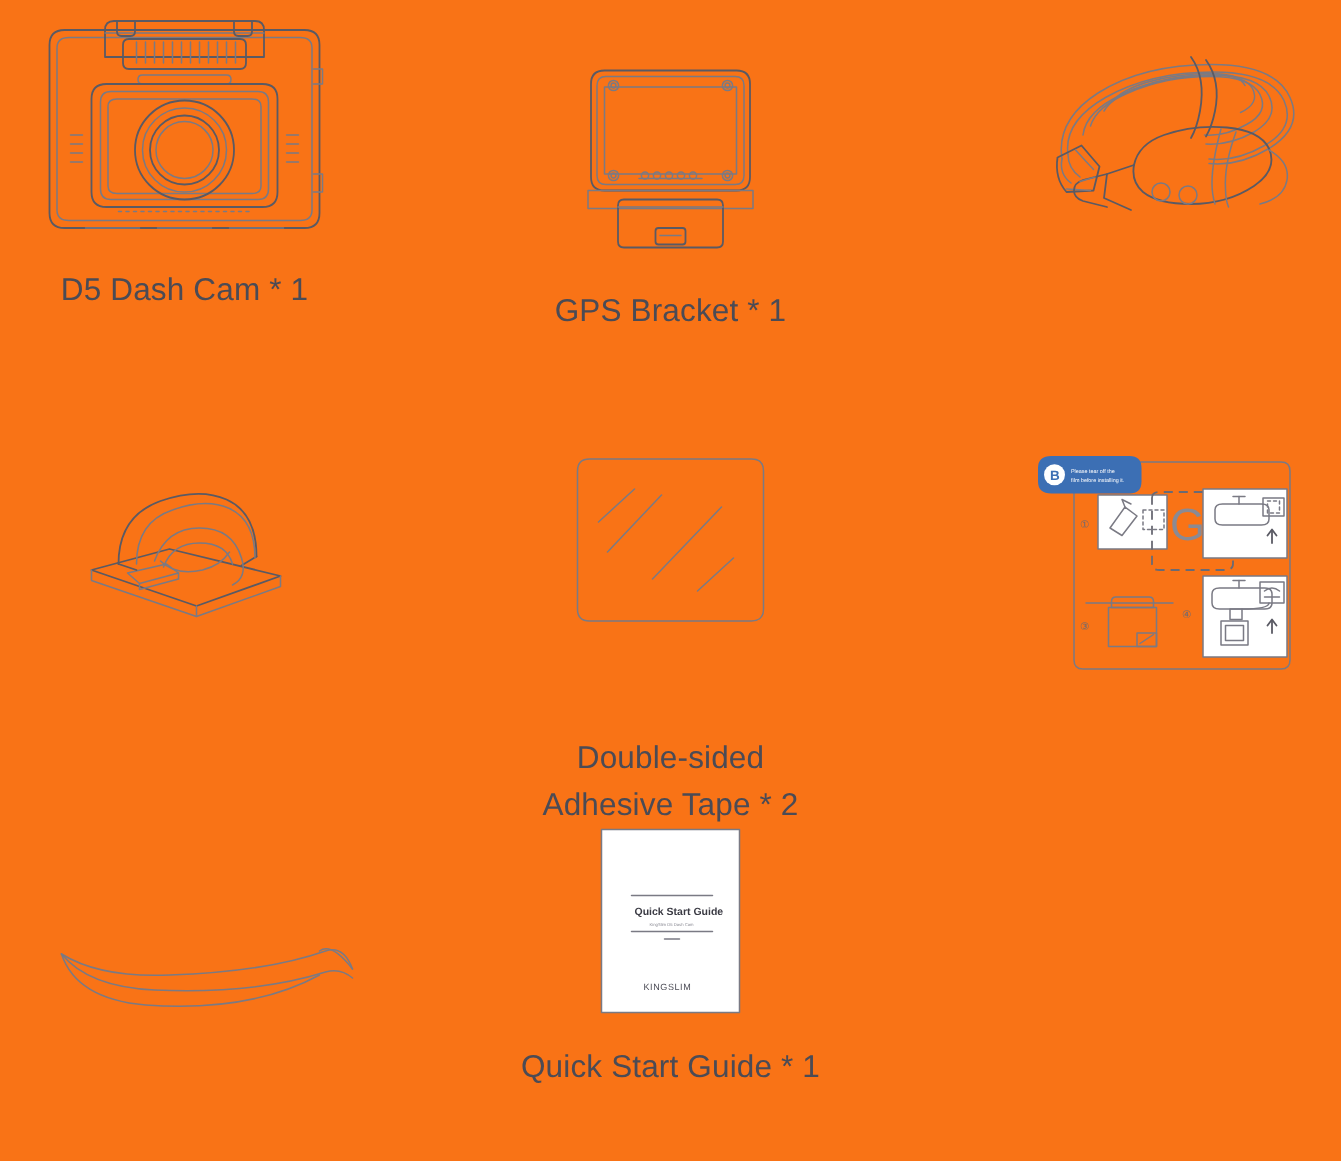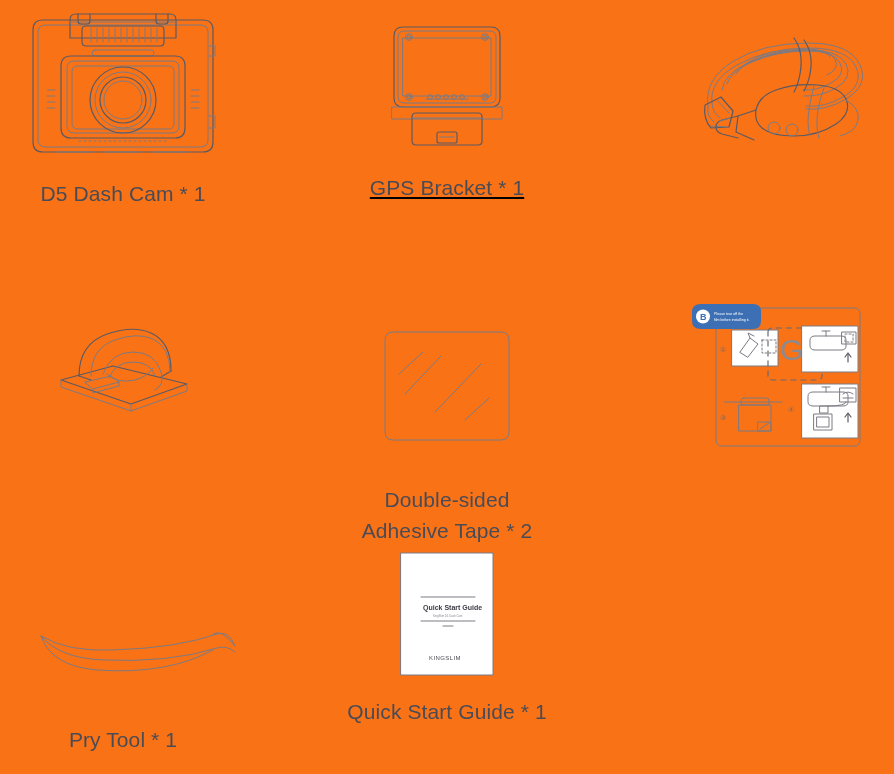--- a/index.html
+++ b/index.html
@@ -116,21 +116,21 @@
         </g>
 
         <path class="ln-thin" d="M34 144 h36"></path>
         <path class="ln-thin" d="M82 144 h36"></path>
         <path class="ln-thin" d="M130 144 h36"></path>
       </svg>
     </div>
     <div class="item-label">D5 Dash Cam * 1</div>
   </div>
 
-  <div class="item-cell" style="left:324px; top:0; width:246px;text-decoration:underline;">
+  <div class="item-cell" style="left:324px; top:20px; width:246px;">
     <div class="item-figure" style="height:172px;">
       <svg width="130" height="160" viewBox="0 0 130 160" aria-hidden="true">
 
         <path class="ln" d="M12 30 q0 -9 9 -9 h88 q9 0 9 9 v62 q0 9 -9 9 h-88 q-9 0 -9 -9 z"></path>
         <path class="ln-thin" d="M16 31 q0 -6 6 -6 h86 q6 0 6 6 v60 q0 6 -6 6 h-86 q-6 0 -6 -6 z"></path>
 
         <path class="ln-thin" d="M21 32 h88 v58 h-88 z"></path>
 
         <circle class="ln-thin" cx="27" cy="31" r="3.4"></circle>
           <circle class="ln-thin" cx="27" cy="31" r="1.6"></circle>
@@ -218,21 +218,21 @@
         <path class="ln-thin" d="M48 64 q0 -28 24 -36 q22 -8 38 -1 q17 8 17 33"></path>
 
         <path class="ln-thin" d="M60 62 q8 -22 30 -22 q22 0 28 20 q4 13 -6 18"></path>
         <path class="ln-thin" d="M66 66 q6 -16 24 -16 q18 0 22 14"></path>
 
         <path class="ln-thin" d="M64 62 q10 10 28 6 q12 -3 18 -12"></path>
       </svg>
     </div>
   </div>
 
-  <div class="item-cell" style="left:324px; top:294px; width:246px;">
+  <div class="item-cell" style="left:324px; top:268px; width:246px;gap:32px;">
     <div class="item-figure" style="height:190px;">
       <svg width="140" height="130" viewBox="0 0 140 130" aria-hidden="true">
         <path class="ln-thin" d="M8 16 q0 -8 8 -8 h108 q8 0 8 8 v92 q0 8 -8 8 h-108 q-8 0 -8 -8 z"></path>
 
         <path class="ln-thin" d="M28 70 l36 -38"></path>
         <path class="ln-thin" d="M22 50 l24 -22"></path>
         <path class="ln-thin" d="M88 96 l24 -22"></path>
         <path class="ln-thin" d="M58 88 l46 -48" stroke-width="1.1"></path>
       </svg>
     </div>
@@ -300,21 +300,20 @@
 
   <div class="item-cell" style="left:0px; top:572px; width:246px;">
     <div class="item-figure" style="height:152px;">
       <svg width="220" height="120" viewBox="0 0 220 120" aria-hidden="true">
         <path class="ln-thin" d="M28 48 q26 16 72 14 q64 -2 104 -16 q12 -4 18 12"></path>
         <path class="ln-thin" d="M28 48 q18 22 62 24 q66 3 114 -12 q10 -3 18 4"></path>
         <path class="ln-thin" d="M28 48 q10 30 56 34 q70 5 116 -20"></path>
         <path class="ln-thin" d="M200 46 q8 -6 22 12"></path>
       </svg>
     </div>
-    <div class="item-label">Pry Tool * 1</div>
   </div>
 
   <div class="item-cell" style="left:324px; top:532px; width:246px;justify-content:center;">
     <div class="item-figure" style="height:164px;">
       <svg width="100" height="132" viewBox="0 0 100 132" aria-hidden="true">
         <rect class="ln-thin fillwhite" x="4" y="5" width="92" height="122"></rect>
         <path class="ln-thin" d="M24 49 h54"></path>
         <text class="qsg-title" x="26" y="62">Quick Start Guide</text>
         <text class="qsg-sub" x="36" y="69">KingSlim D5 Dash Cam</text>
         <path class="ln-thin" d="M24 73 h54"></path>

